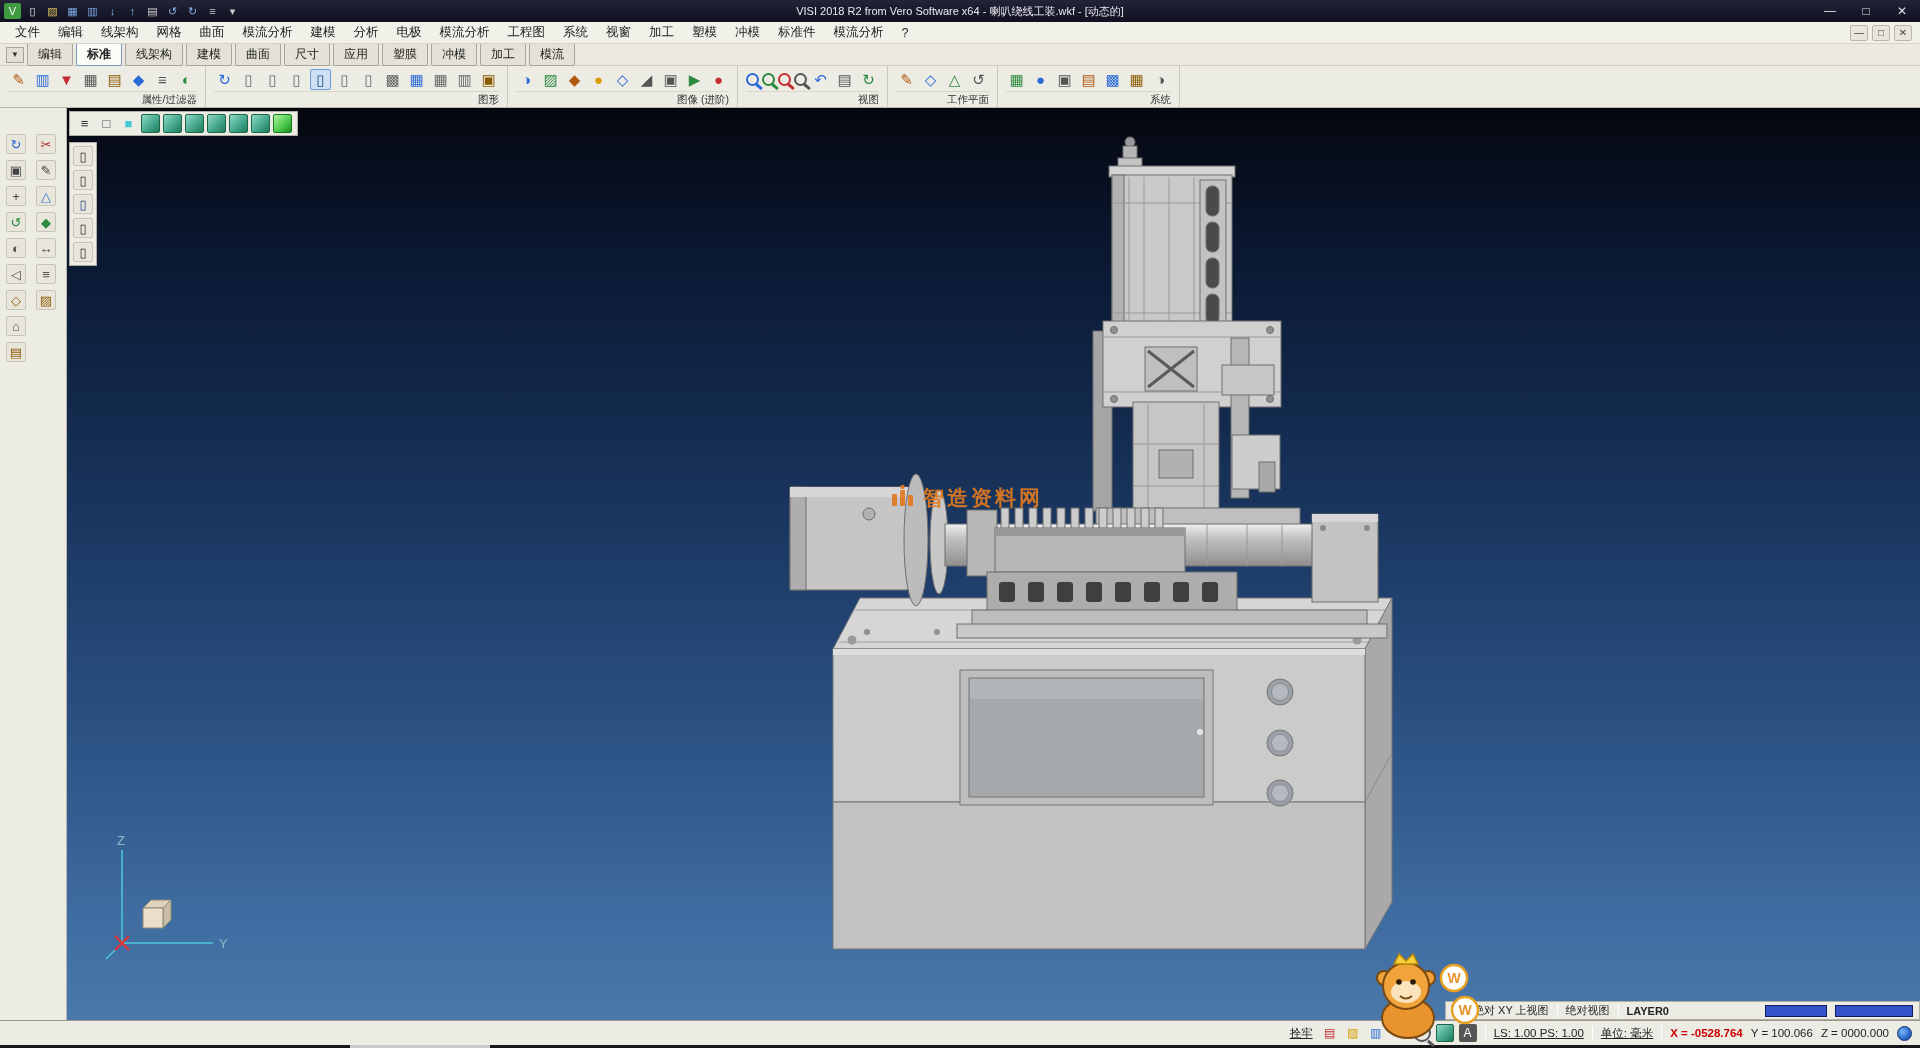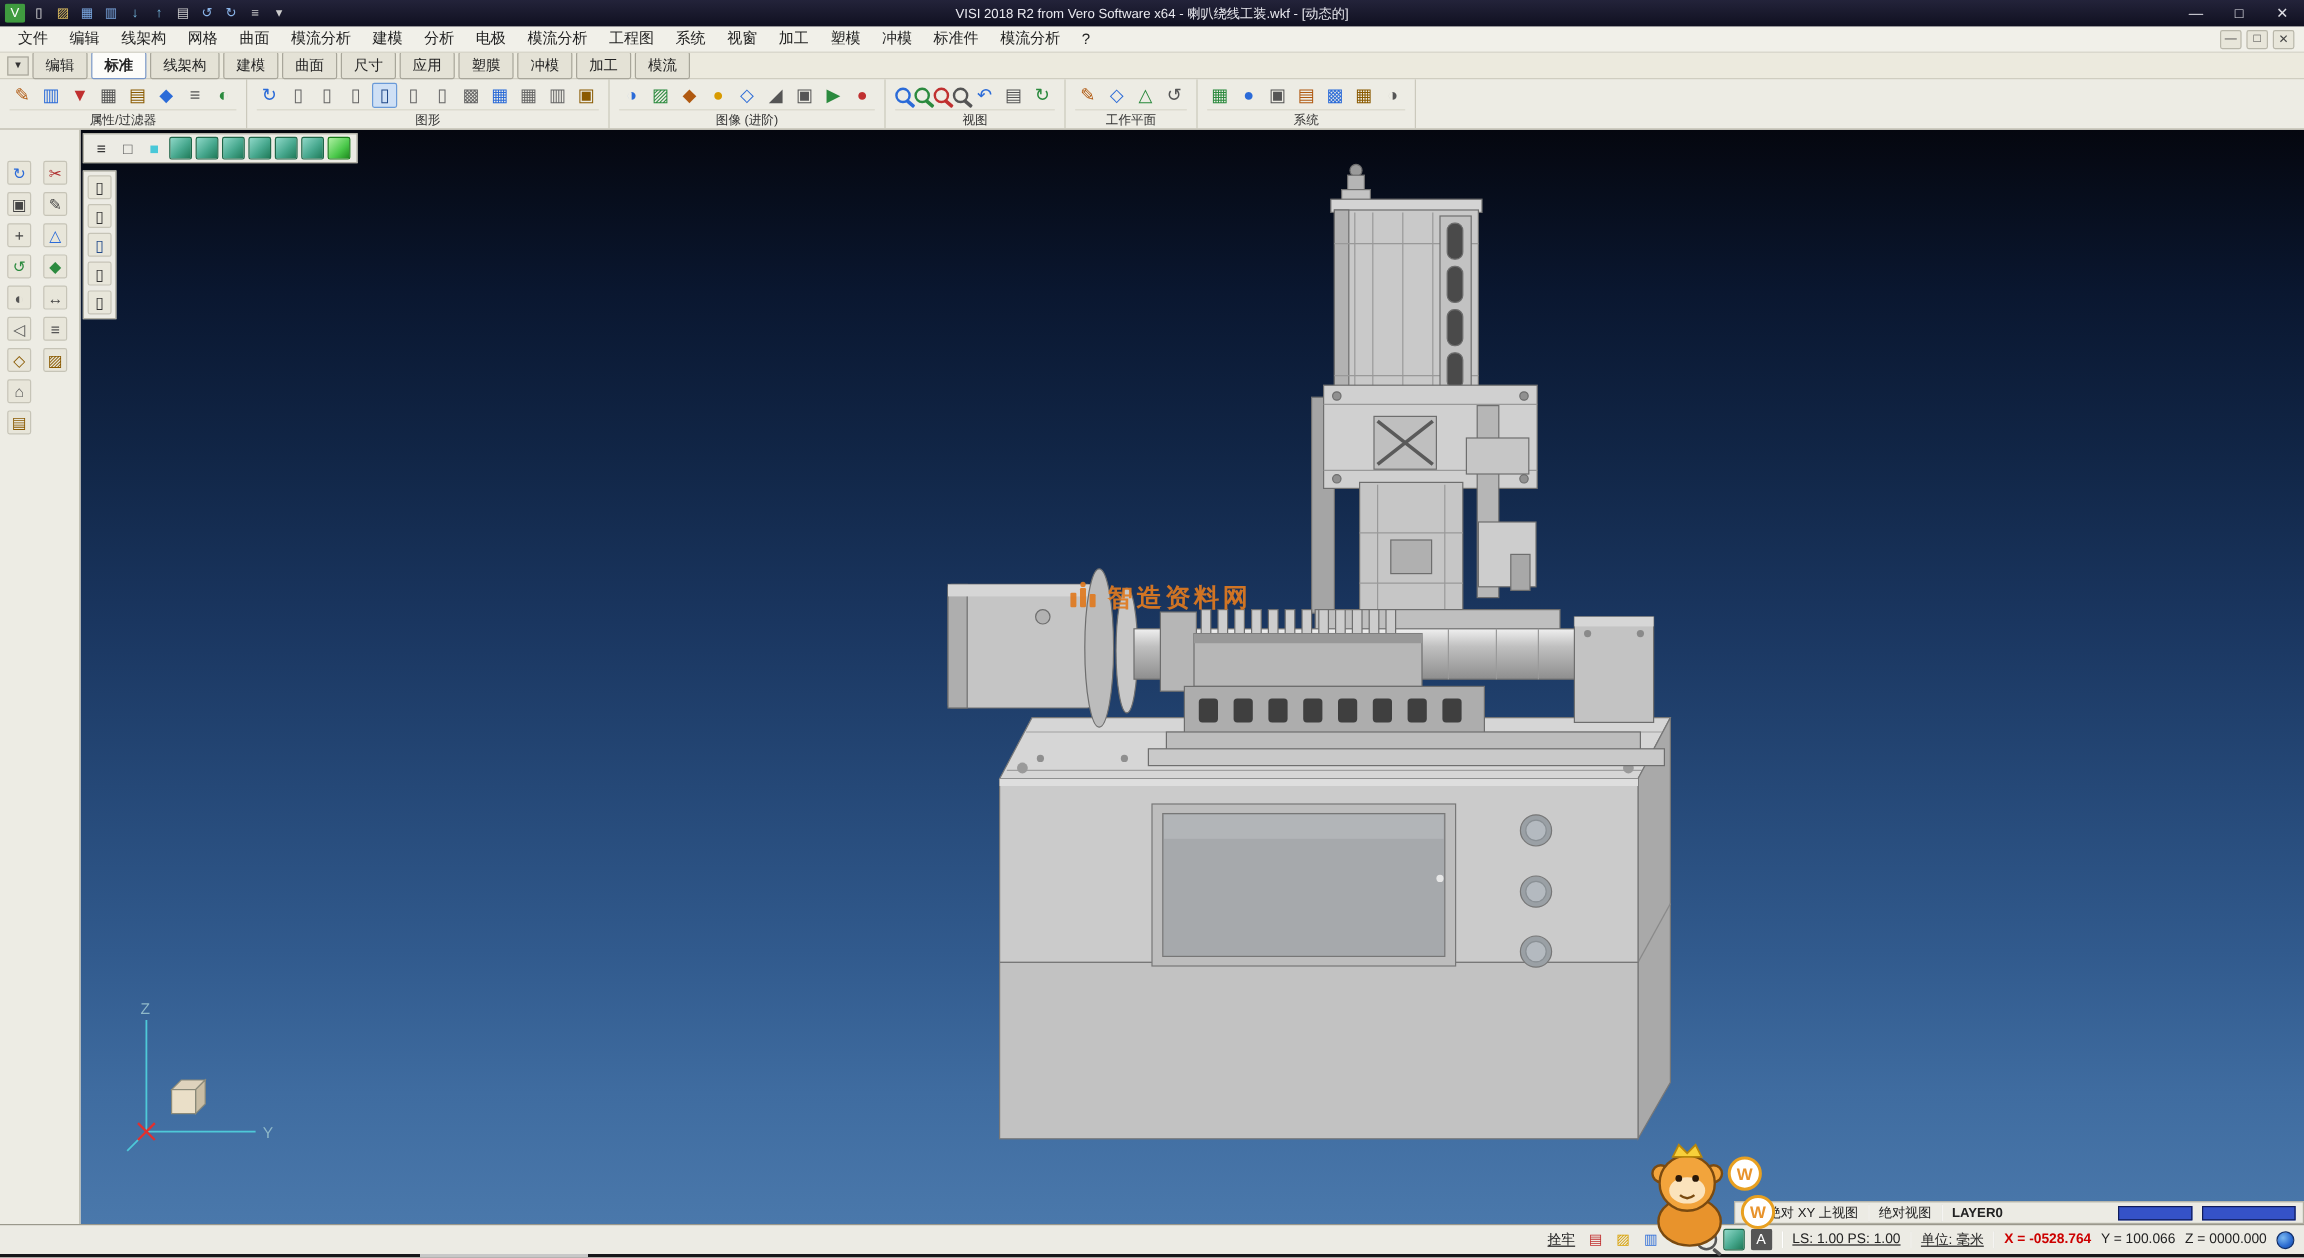--- a/index.html
+++ b/index.html
@@ -31,21 +31,21 @@
     border:1px solid #a8a69a; background:#e2e0d4; color:#333; }
   .tabs { display:flex; gap:3px; }
   .tab { padding:2px 10px; font-size:12px; border:1px solid #a8a69a; background:#e4e2d6; border-radius:2px; cursor:default; }
   .tab.active { background:#fcfcf9; border-color:#7a98c8; font-weight:bold; }
 
   
   .toolbar { position:absolute; left:0; top:66px; width:1920px; height:42px; background:#edece4;
     border-bottom:1px solid #b9b7aa; display:flex; z-index:27; }
   .tgroup { display:flex; flex-direction:column; border-right:1px solid #cbc9bc; padding:1px 8px 0 8px; }
   .gicons { display:flex; align-items:center; gap:3px; height:26px; }
-  .glabel { font-size:10.5px; color:#333; text-align:center; border-top:1px solid #d9d7cb; padding-top:1px; }
+  .glabel { font-size:10.5px; color:#333; text-align:right; border-top:1px solid #d9d7cb; padding-top:1px; }
   .tgroup-fill { flex:1; }
 
   .icon { width:21px; height:21px; display:flex; align-items:center; justify-content:center;
     font-size:15px; line-height:1; border:1px solid transparent; border-radius:2px; cursor:default; color:#444; }
   .icon.selected { background:#cfe0f5; border-color:#6a9ad8; }
   .i-mag { width:13px; height:13px; border:2px solid currentColor; border-radius:50%; position:relative; }
   .i-mag::after { content:""; position:absolute; right:-6px; bottom:-4px; width:8px; height:2.5px;
     background:currentColor; transform:rotate(40deg); border-radius:1px; }
   .i-cube { width:17px; height:17px; background:linear-gradient(135deg,#8fd8c8 0%,#47a88e 55%,#1f7a58 100%);
     border:1px solid #1d6648; border-radius:2px; }

